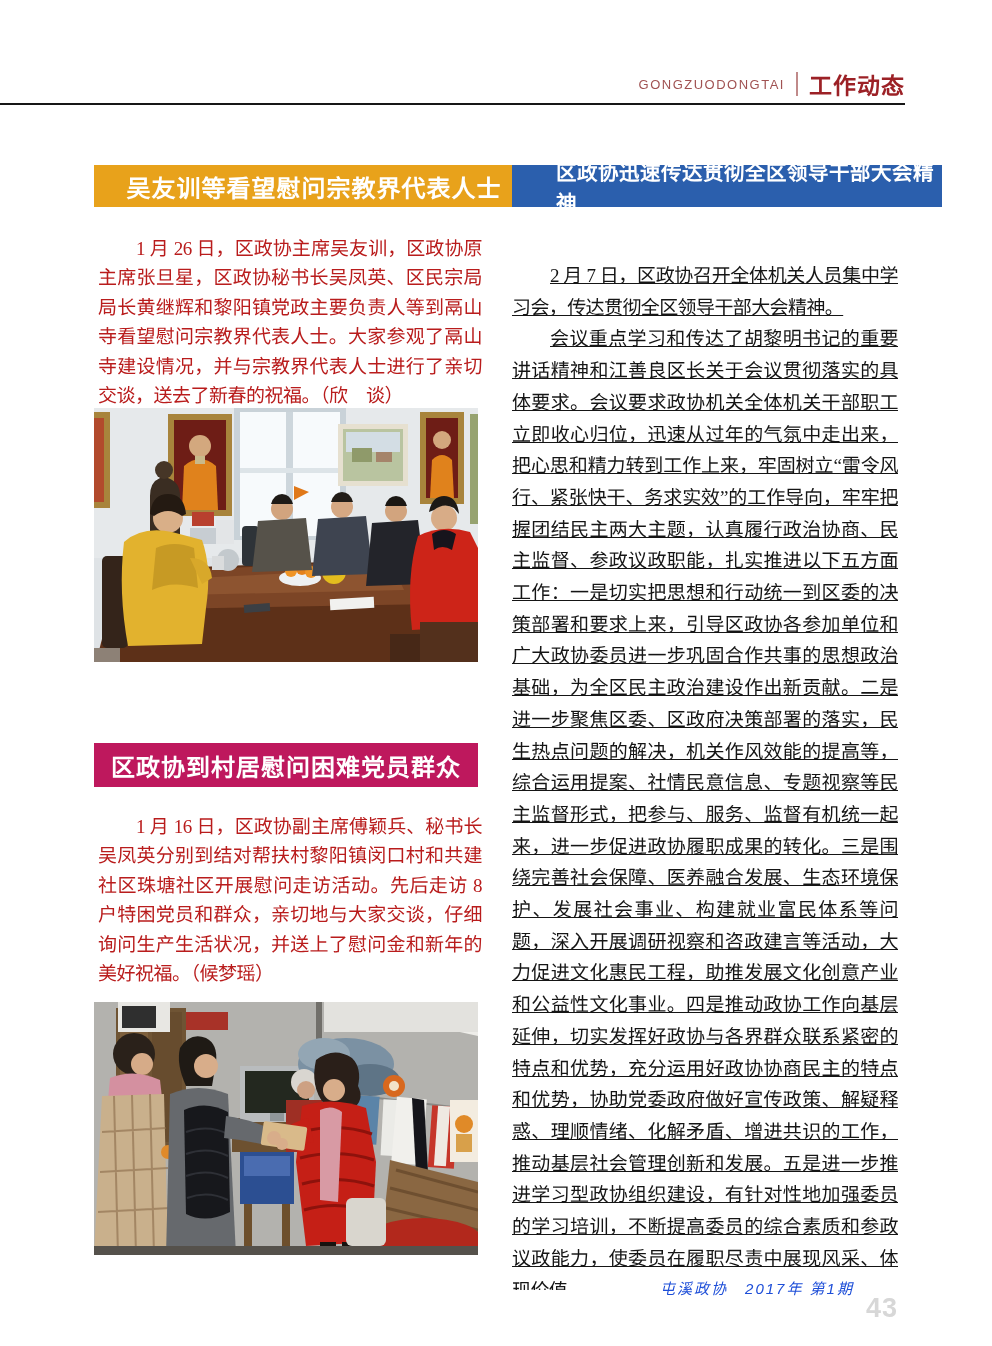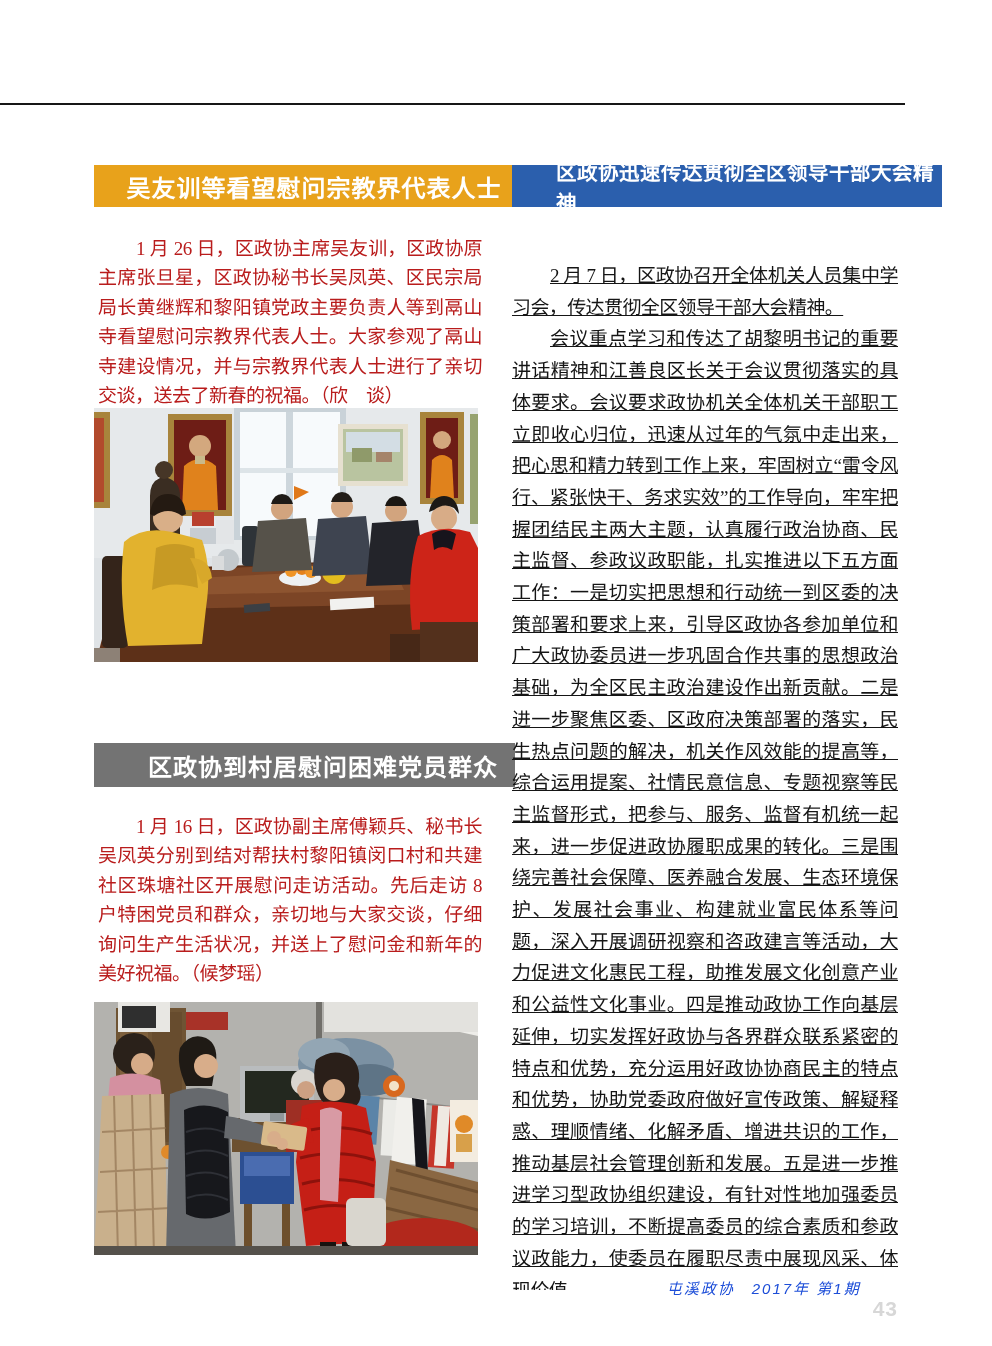--- a/index.html
+++ b/index.html
@@ -50,27 +50,32 @@
   .photo-1{left:94px;top:408px;width:384px;height:254px;}
   .photo-2{left:94px;top:1002px;width:384px;height:253px;}
   .photo svg{display:block;width:100%;height:100%;}
   
   .page-footer{
     position:absolute;top:1270px;right:94px;height:34px;
     display:flex;align-items:center;gap:12px;
     font-family:"Liberation Sans","DejaVu Sans",sans-serif;
   }
   .footer-issue{font-size:15px;letter-spacing:2px;color:#1d4ed8;font-style:italic;}
-  .footer-page{font-size:21px;font-weight:bold;color:#d7d7d7;letter-spacing:1px;margin-top:43px;}
+  .footer-page{font-size:27px;font-weight:bold;color:#d7d7d7;letter-spacing:1px;margin-top:43px;}
 </style>
 </head>
 <body>
 
 <div class="page">
 
+  <header class="masthead">
+    <span class="kicker-latin">GONGZUODONGTAI</span>
+    <span class="kicker-divider"></span>
+    <span class="kicker-cn">工作动态</span>
+  </header>
   <div class="head-rule"></div>
 
   <h2 class="banner banner-1" style="background-color: rgb(232, 162, 27);">吴友训等看望慰问宗教界代表人士</h2>
   <p class="body-text para-1">1 月 26 日，区政协主席吴友训，区政协原主席张旦星，区政协秘书长吴凤英、区民宗局局长黄继辉和黎阳镇党政主要负责人等到鬲山寺看望慰问宗教界代表人士。大家参观了鬲山寺建设情况，并与宗教界代表人士进行了亲切交谈，送去了新春的祝福。（欣　谈）</p>
 
   <figure class="photo photo-1" role="img" aria-label="区政协领导与宗教界代表人士围坐长桌亲切交谈，墙上挂有法师画像，左侧一位身着黄色僧袍的法师">
     <svg viewBox="0 0 384 254" preserveAspectRatio="none">
       <rect width="384" height="254" fill="#dfe3e6"></rect>
       <rect x="0" y="0" width="384" height="150" fill="#e6e9eb"></rect>
       <rect x="140" y="0" width="112" height="132" fill="#c9d2d8"></rect>
@@ -140,21 +145,21 @@
       <circle cx="350" cy="110" r="13" fill="#d8ac87"></circle>
       <path d="M335 104 Q338 88 350 88 Q363 88 365 106 L360 100 Q350 94 340 102 Z" fill="#1d1916"></path>
       <path d="M324 128 Q348 116 376 124 L384 140 L384 218 L318 222 Q312 168 324 128 Z" fill="#cd2418"></path>
       <path d="M338 126 Q350 118 362 126 L358 142 Q348 136 340 142 Z" fill="#17141c"></path>
       <rect x="326" y="214" width="58" height="40" fill="#53301c"></rect>
       <rect x="296" y="226" width="30" height="28" fill="#472817"></rect>
       <rect x="0" y="240" width="26" height="14" fill="#8d8176"></rect>
     </svg>
   </figure>
 
-  <h2 class="banner banner-2" style="background-color: #737373; padding-left: 37px;">区政协到村居慰问困难党员群众</h2>
+  <h2 class="banner banner-2" style="background-color: #be185d;">区政协到村居慰问困难党员群众</h2>
   <p class="body-text para-2">1 月 16 日，区政协副主席傅颖兵、秘书长吴凤英分别到结对帮扶村黎阳镇闵口村和共建社区珠塘社区开展慰问走访活动。先后走访 8 户特困党员和群众，亲切地与大家交谈，仔细询问生产生活状况，并送上了慰问金和新年的美好祝福。（候梦瑶）</p>
 
   <figure class="photo photo-2" role="img" aria-label="区政协工作人员入户走访，向身穿红色棉衣的困难群众递上慰问金，屋内晾挂着衣物">
     <svg viewBox="0 0 384 253" preserveAspectRatio="none">
       <rect width="384" height="253" fill="#b3b2ae"></rect>
       <polygon points="230,0 384,34 384,0" fill="#eeede9"></polygon>
       <rect x="230" y="0" width="154" height="30" fill="#e3e2de"></rect>
       <rect x="222" y="0" width="6" height="44" fill="#716f6a"></rect>
       <rect x="22" y="6" width="70" height="140" fill="#6f5434"></rect>
       <rect x="26" y="10" width="28" height="130" fill="#7d5f3c"></rect>

